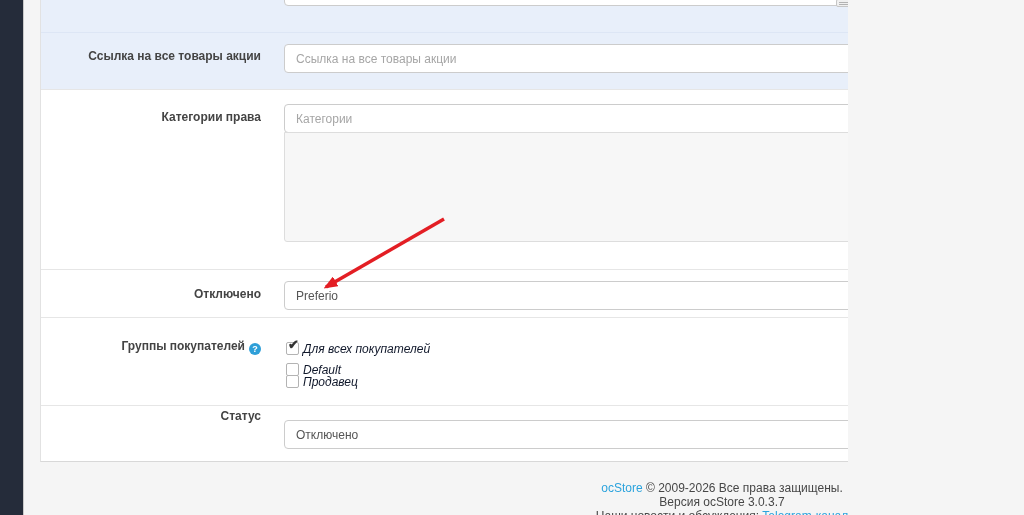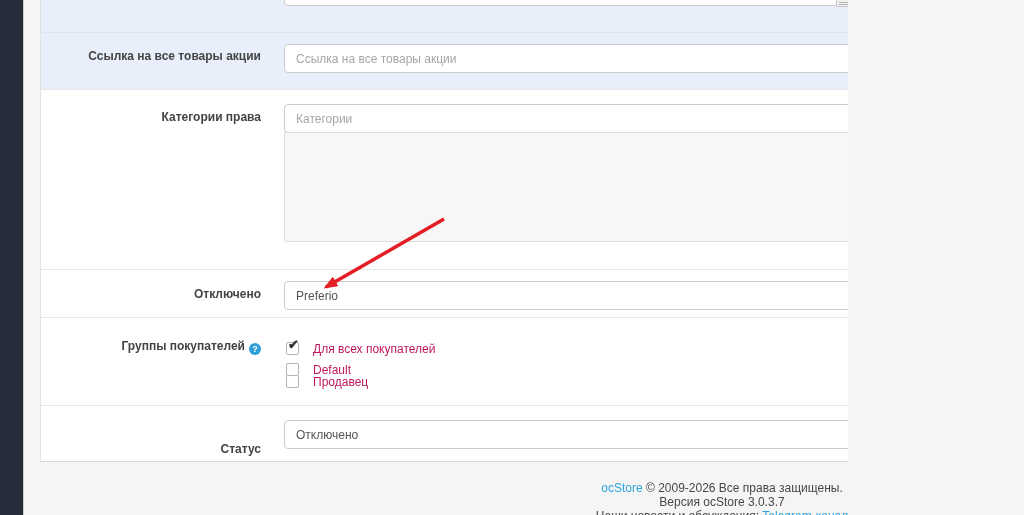--- a/index.html
+++ b/index.html
@@ -70,22 +70,23 @@
   .chk-box{
     position:relative; display:inline-block; width:13px; height:13px;
     background:#fff; border:1px solid #b3b3b3; border-radius:2px;
     vertical-align:middle;
   }
   .chk-mark{
     position:absolute; left:1px; top:-5px; font-size:13px; color:#333;
     line-height:13px; font-weight:bold;
   }
   .chk-label{
-    font-size:12px; color:#be185d; margin-left:14px; vertical-align:middle;
+    font-size:12px; color:#0f172a; margin-left:4px; vertical-align:middle;
     line-height:14px;
+    font-style:italic;
   }
 
   .annot-arrow{ position:absolute; left:0; top:0; width:1024px; height:515px; pointer-events:none; z-index:30; }
 
   .footer{
     position:absolute; left:40px; top:481px; width:1364px;
     text-align:center; font-size:12px; color:#474747; line-height:14px;
   }
   .footer a{ color:var(--c-accent_link,#2ba3dd); text-decoration:none; cursor:pointer; }
 </style>
@@ -134,21 +135,21 @@
     </div>
     <div class="chk-row" style="top:360px">
       <span class="chk-box"></span><span class="chk-label">Default</span>
     </div>
     <div class="chk-row" style="top:372px">
       <span class="chk-box"></span><span class="chk-label">Продавец</span>
     </div>
 
     <div class="row-divider" style="top:405px"></div>
 
-    <div class="fld-label" style="top:443px">Статус</div>
+    <div class="fld-label" style="top:410px">Статус</div>
     <select class="ctl" style="top:420px">
       <option>Отключено</option>
     </select>
 
   </div>
 
   <svg class="annot-arrow" viewBox="0 0 1024 515" xmlns="http://www.w3.org/2000/svg">
     <defs>
       <marker id="ah" viewBox="0 0 10 8" refX="8" refY="4" markerWidth="4" markerHeight="3.2" orient="auto">
         <path d="M0,0 L10,4 L0,8 z" fill="var(--c-arrow,#e31e24)"></path>

